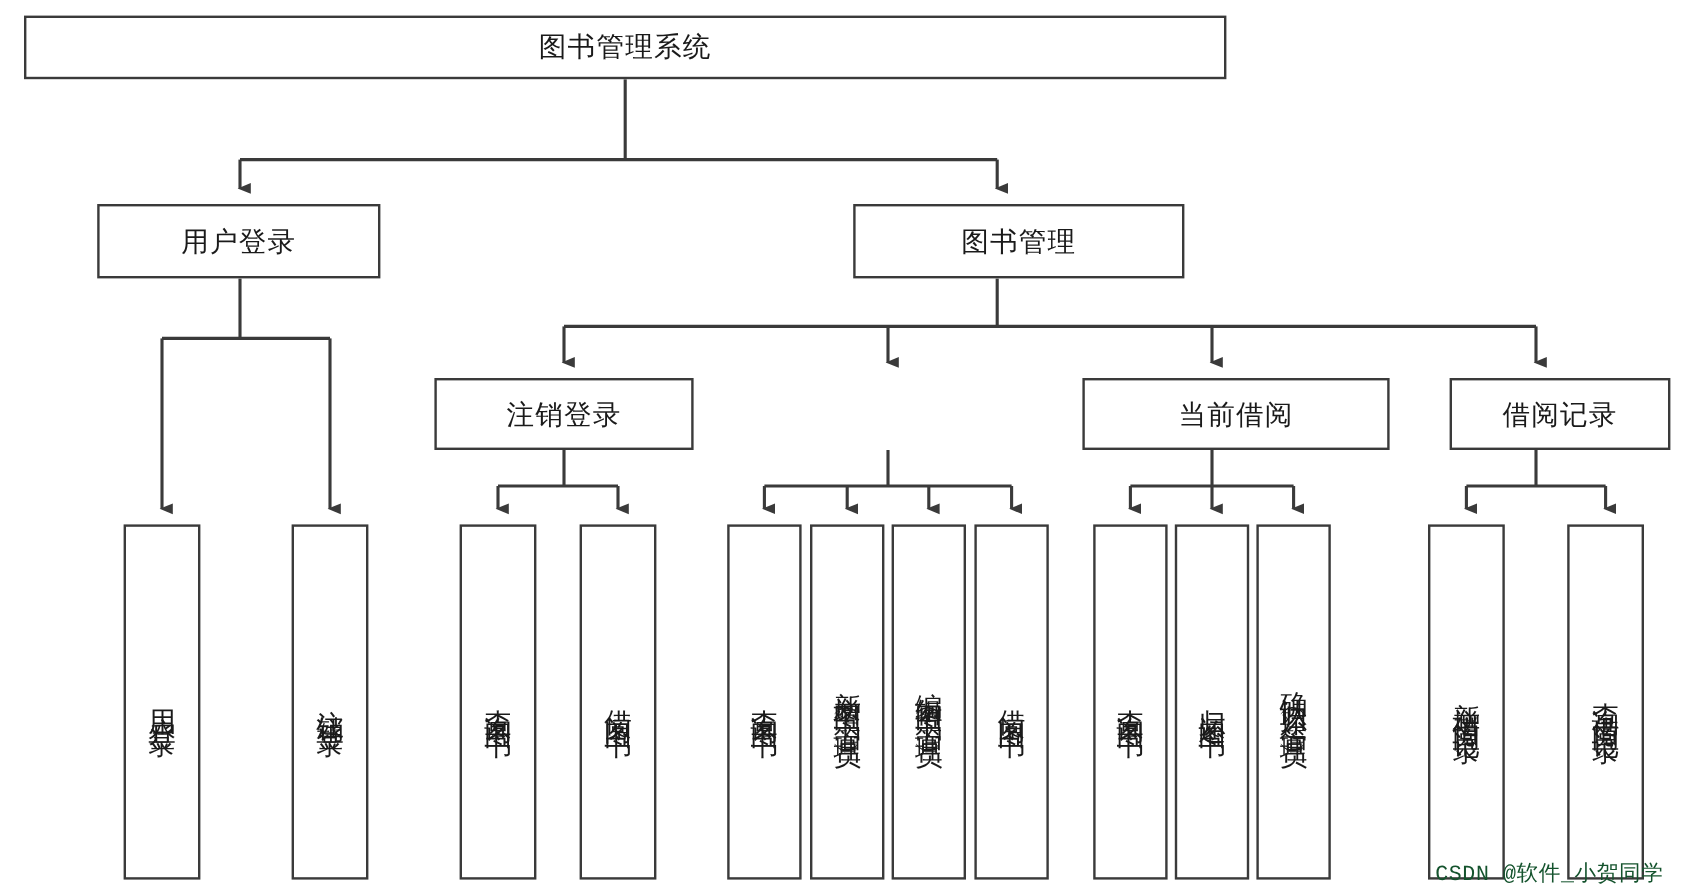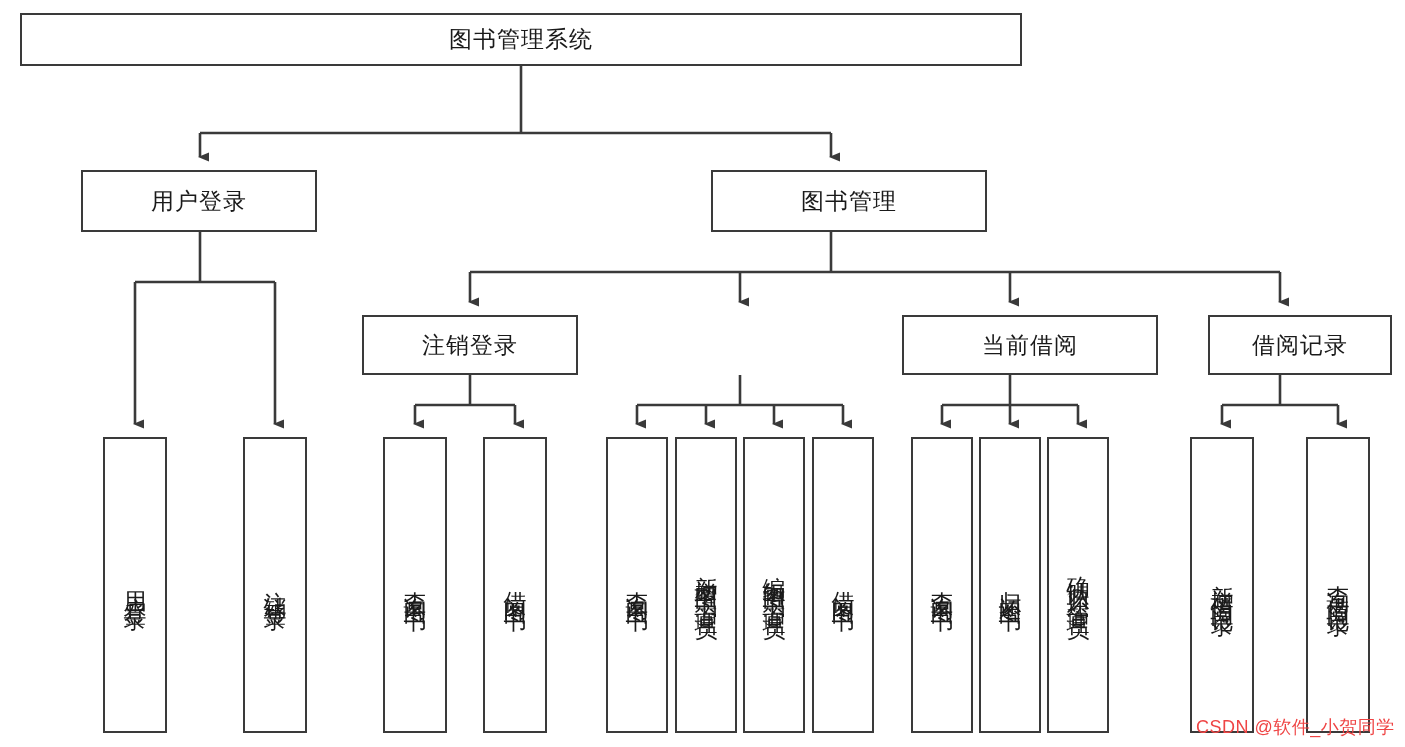--- a/index.html
+++ b/index.html
@@ -53,24 +53,25 @@
     text-orientation:upright;
     font-size:23px;
     letter-spacing:6px;
     line-height:1;
     white-space:nowrap;
     text-align:center;
   }
   .watermark{
     position:absolute;
     font-size:18px;
-    color:#ef4444;
+    color:#14532d;
     white-space:nowrap;
     letter-spacing:0.5px;
     user-select:none;
+    font-family:Liberation Mono, monospace;
   }
 </style>
 </head>
 <body>
 
 <div id="canvas">
 
   <svg class="edges" viewBox="0 0 1405 747">
     <defs>
       <marker id="arrow" markerWidth="12" markerHeight="12" refX="5" refY="9" orient="auto" markerUnits="userSpaceOnUse">

